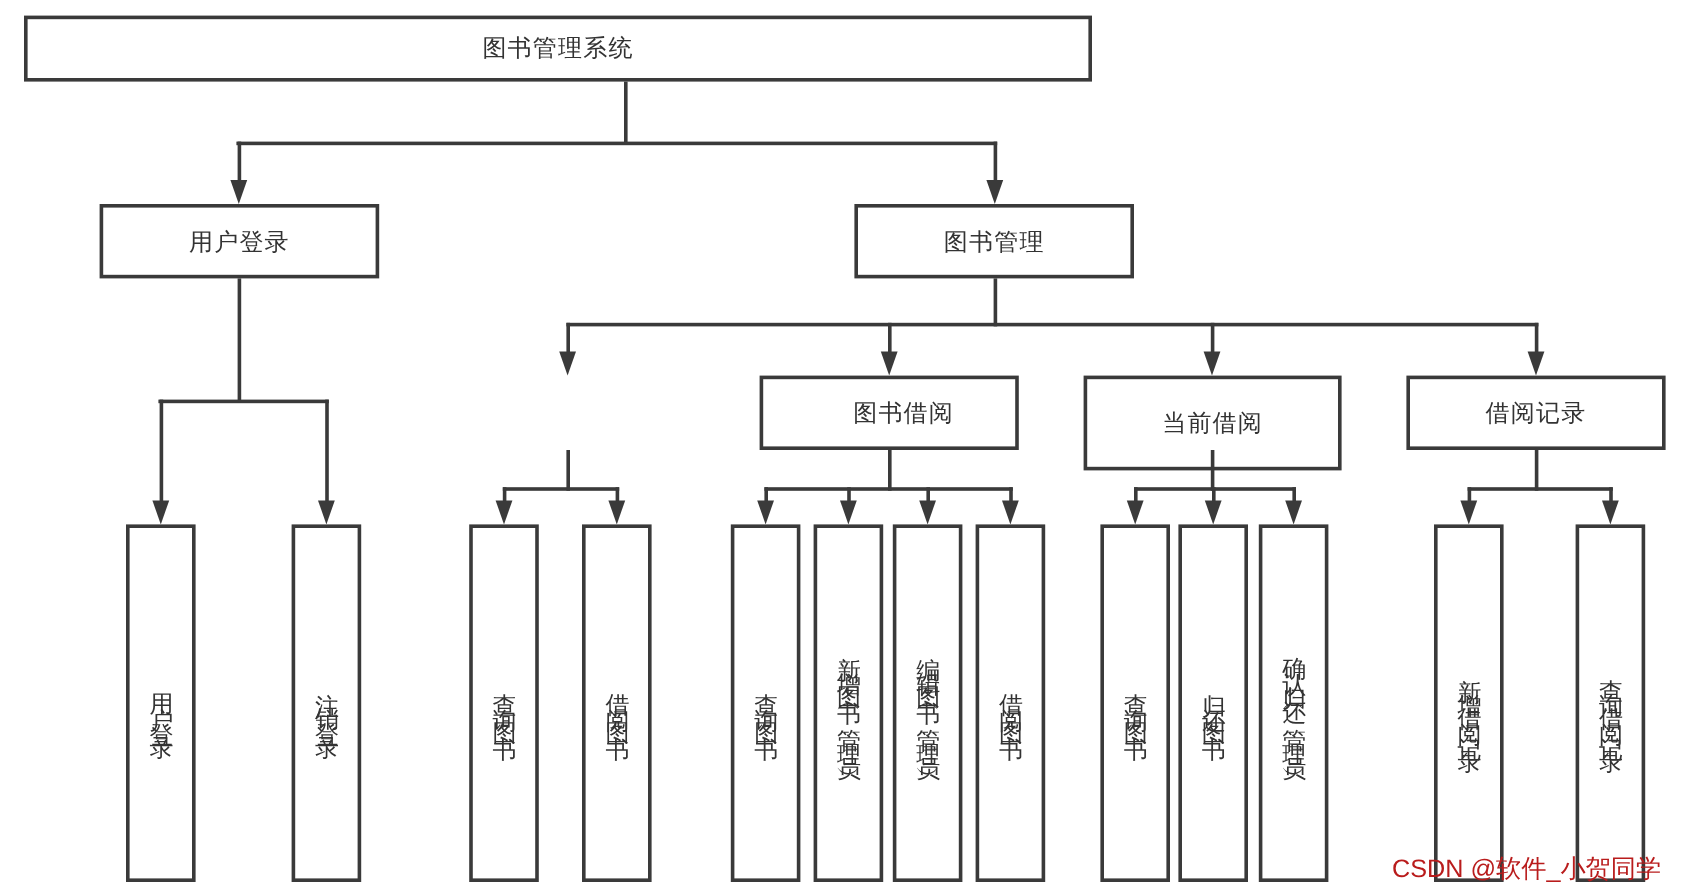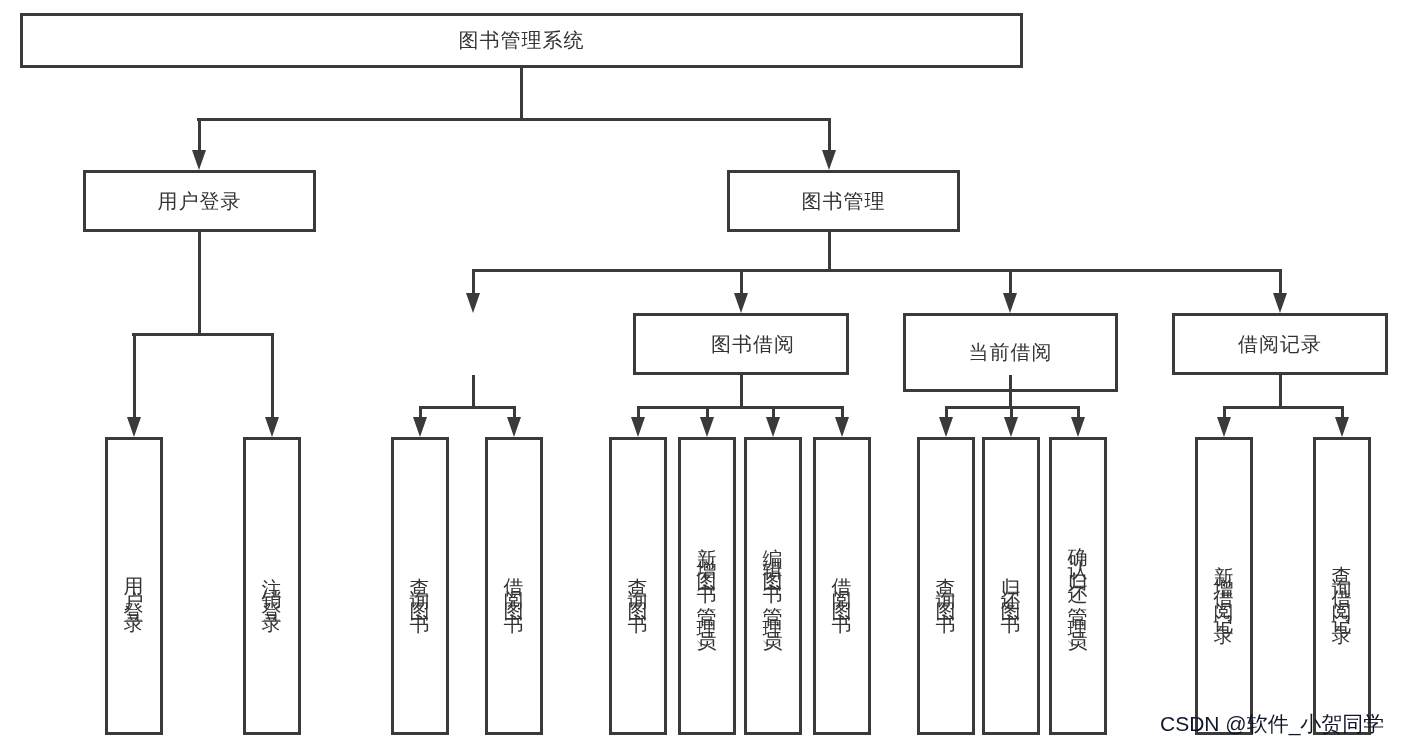--- a/index.html
+++ b/index.html
@@ -34,44 +34,44 @@
   .arrow{
     position:absolute;width:0;height:0;
     border-left:7px solid transparent;
     border-right:7px solid transparent;
     border-top:20px solid #3a3a3a;
   }
   .watermark{
     position:absolute;
     left:1160px;top:710px;
     font-size:21px;
-    color:#0f172a;
+    color:#b91c1c;
     white-space:nowrap;
   }
 </style>
 </head>
 <body>
 
 <div id="canvas">
 
-  <div class="box hbox" style="left:20px;top:13px;width:1003px;height:55px;">
+  <div class="box hbox" style="left:20px;top:13px;width:890px;height:55px;">
     <span>图书管理系统</span>
   </div>
 
   <div class="vline" style="left:520px;top:68px;height:52px;"></div>
   <div class="hline" style="left:197px;top:118px;width:634px;"></div>
   <div class="vline" style="left:198px;top:118px;height:36px;"></div>
   <div class="arrow" style="left:192px;top:150px;"></div>
   <div class="vline" style="left:828px;top:118px;height:36px;"></div>
   <div class="arrow" style="left:822px;top:150px;"></div>
 
   <div class="box hbox" style="left:83px;top:170px;width:233px;height:62px;">
     <span>用户登录</span>
   </div>
-  <div class="box hbox" style="left:712px;top:170px;width:233px;height:62px;margin-left:15px;">
+  <div class="box hbox" style="left:712px;top:170px;width:233px;height:62px;">
     <span>图书管理</span>
   </div>
 
   <div class="vline" style="left:198px;top:232px;height:103px;"></div>
   <div class="hline" style="left:132px;top:333px;width:142px;"></div>
   <div class="vline" style="left:133px;top:333px;height:86px;"></div>
   <div class="arrow" style="left:127px;top:417px;"></div>
   <div class="vline" style="left:271px;top:333px;height:86px;"></div>
   <div class="arrow" style="left:265px;top:417px;"></div>
 

